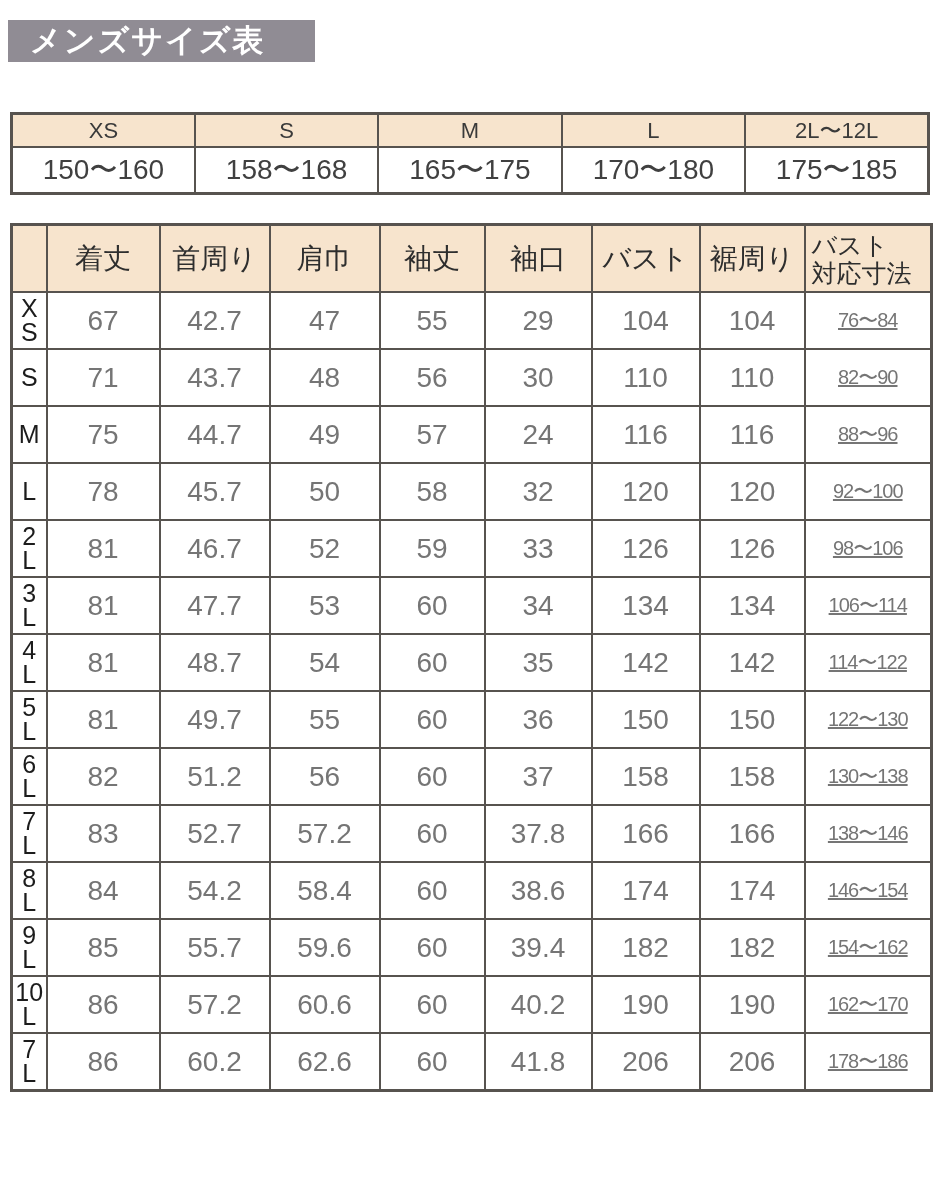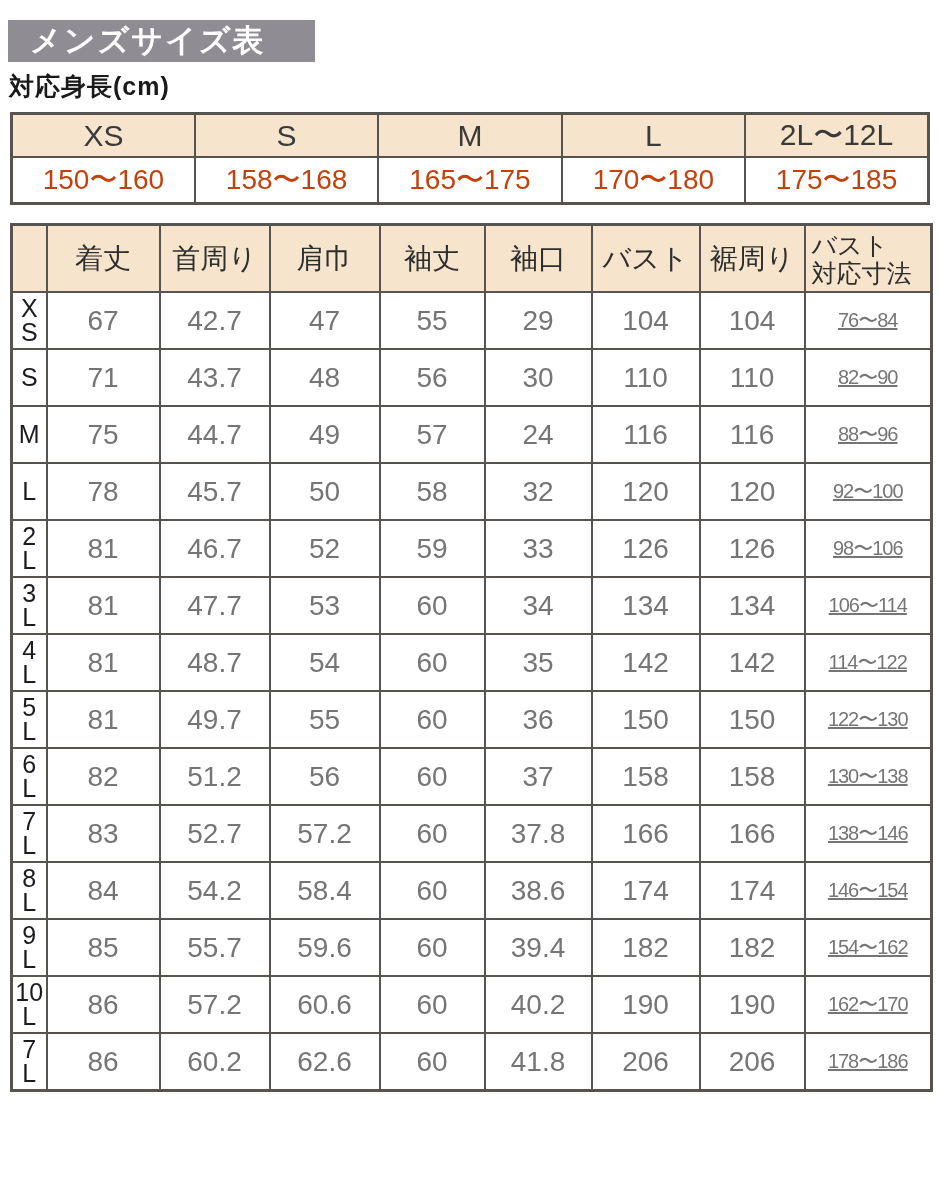--- a/index.html
+++ b/index.html
@@ -52,28 +52,28 @@
 
   
   .htable {
     position: absolute;
     left: 10px; top: 112px;
     width: 920px;
   }
   .htable th {
     background: #F7E4CD;
     height: 31px;
-    font-size: 30px;
+    font-size: 22px;
     font-weight: normal;
     color: #3A3A3A;
   }
   .htable td {
     height: 44px;
     font-size: 28px;
-    color: #c2410c;
+    color: #404040;
     background: #ffffff;
     text-align: center;
   }
 
   
   .stable {
     position: absolute;
     left: 10px; top: 223px;
     width: 922px;
   }
@@ -109,21 +109,20 @@
 </style>
 </head>
 <body>
 
 <div class="page">
 
   <div class="banner">
     <span>メンズサイズ表</span>
   </div>
 
-  <div class="height-label">対応身長(cm)</div>
 
   <table class="htable">
     <tbody>
       <tr>
           <th>XS</th>
           <th>S</th>
           <th>M</th>
           <th>L</th>
           <th>2L〜12L</th>
         </tr>

